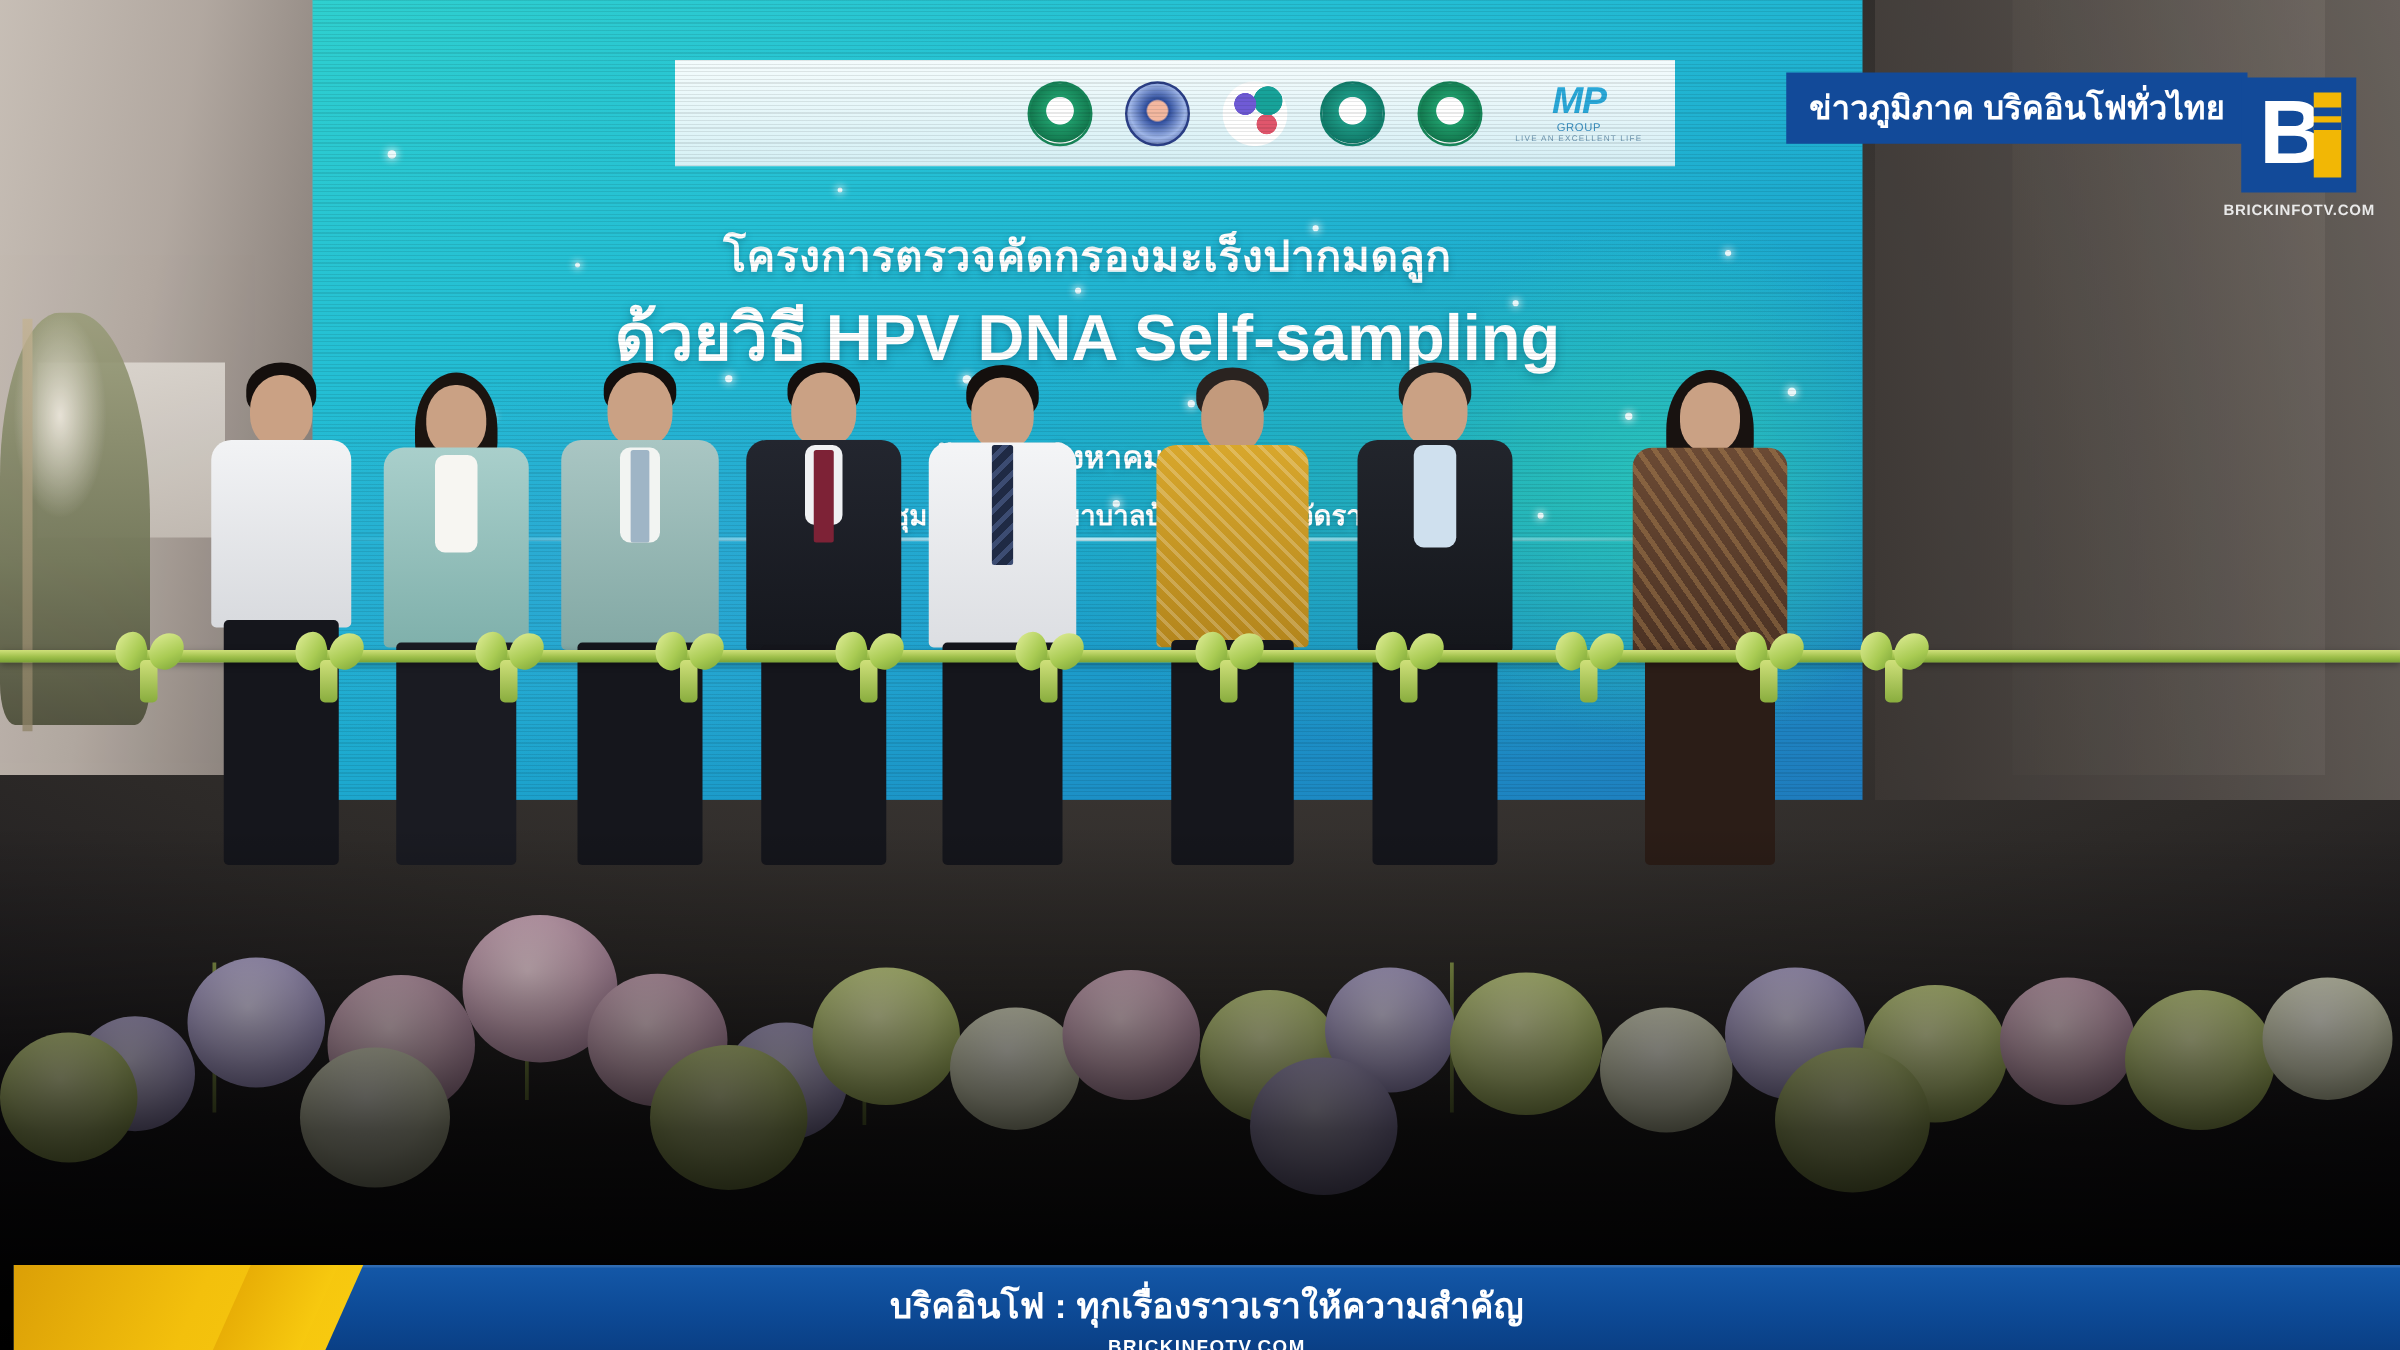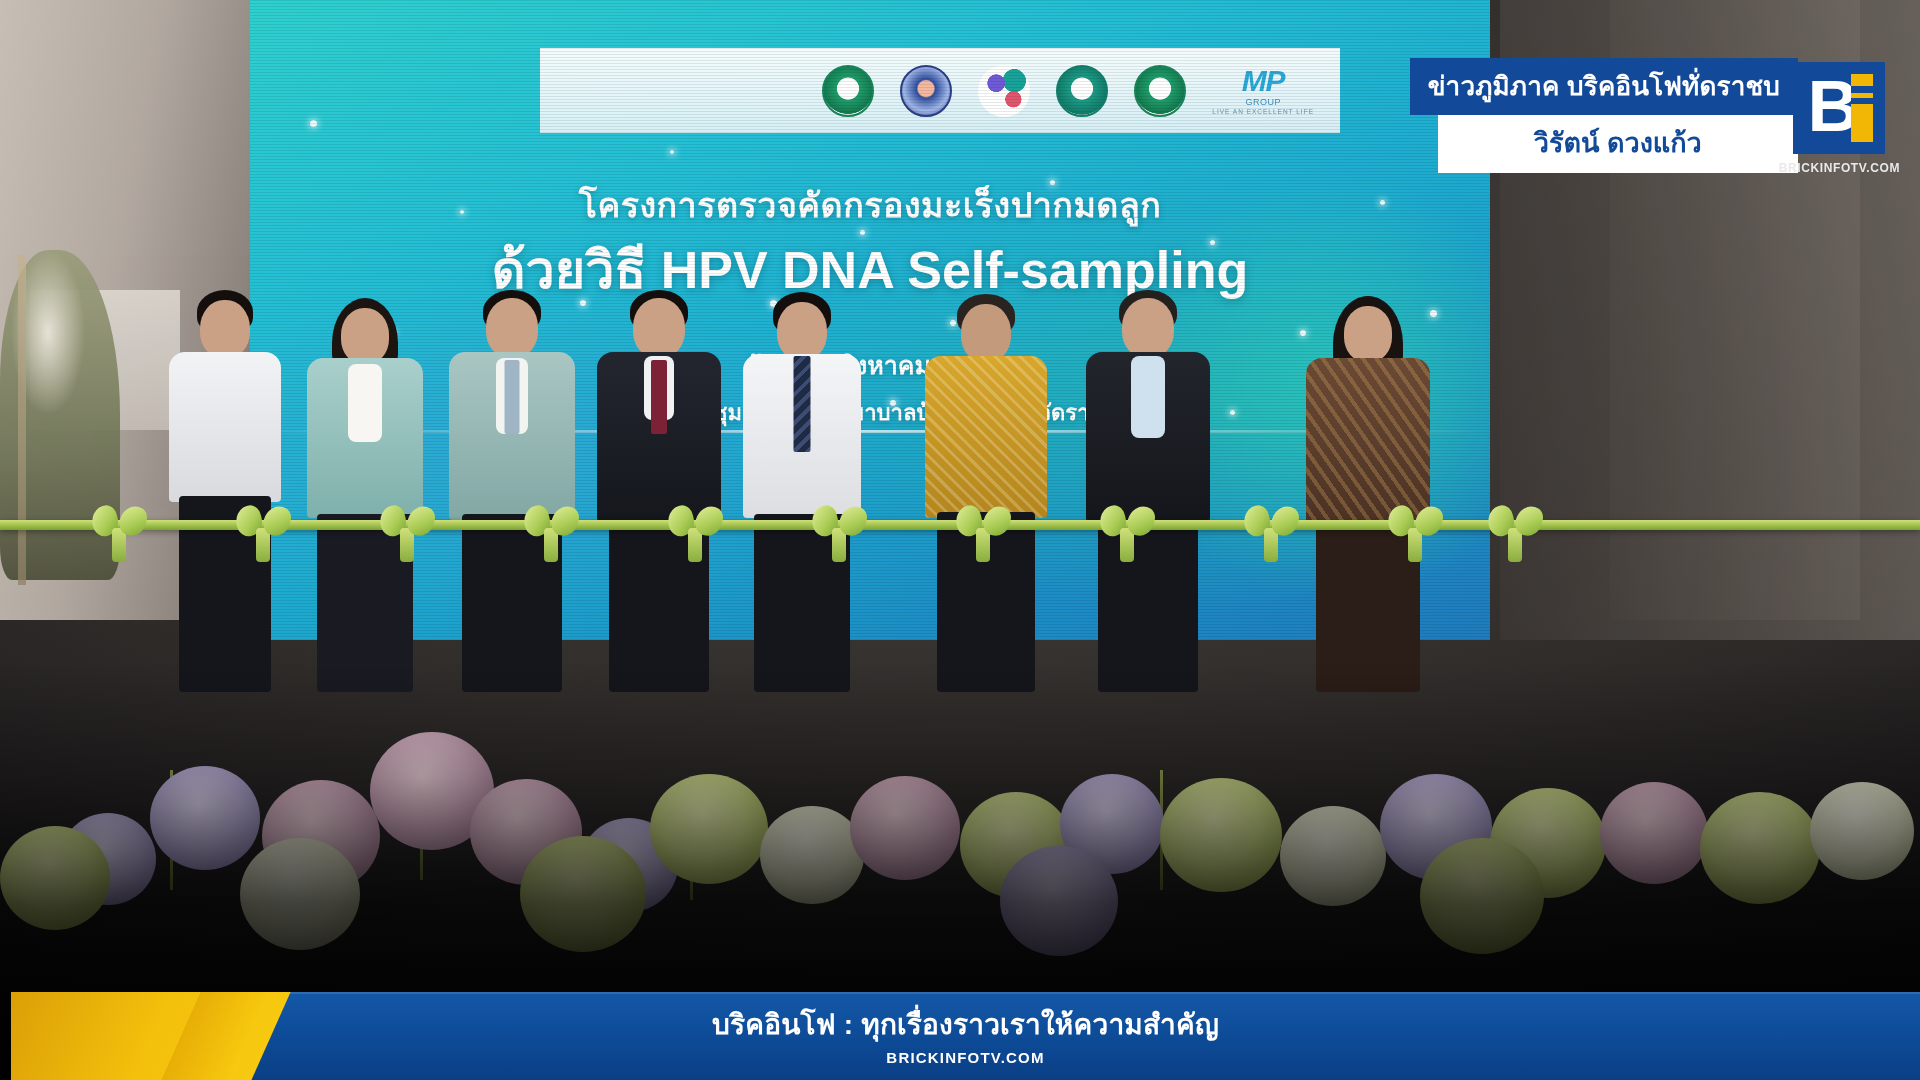--- a/index.html
+++ b/index.html
@@ -175,21 +175,21 @@
 
   
   .headline{
     position:absolute; left:0; right:0; top:672px; text-align:center;
     color:#fff; font-size:92px; font-weight:bold; letter-spacing:0px; z-index:30;
     text-shadow:0 3px 14px rgba(0,0,0,.75);
   }
 
   
   .bottom-bar{
-    position:absolute; left:0; right:0; bottom:0; height:88px; z-index:35;
+    position:absolute; left:0; right:0; bottom:0; height:68px; z-index:35;
     background:linear-gradient(180deg,#1458a8 0%,#0d4a96 55%,#0a3f85 100%);
     overflow:hidden;
     margin-left:11px;
   }
   .bar-yellow{
     position:absolute; left:-40px; top:0; width:300px; height:88px;
     background:linear-gradient(90deg,#d89b06,#f3c00c 60%,#f7c90f);
     transform:skewX(-24deg);
   }
   .bar-yellow2{
@@ -395,22 +395,21 @@
     <div class="flower fl-green" style="left:0px;   bottom:150px; width:110px; height:104px;"></div>
     <div class="flower fl-white" style="left:240px; bottom:130px; width:120px; height:112px;"></div>
     <div class="flower fl-green" style="left:520px; bottom:128px; width:126px; height:116px;"></div>
     <div class="flower fl-lav" style="left:1000px;bottom:124px; width:118px; height:110px;"></div>
     <div class="flower fl-green" style="left:1420px;bottom:126px; width:124px; height:116px;"></div>
     <div class="flowers-dark"></div>
   </div>
 
 
   <div class="news-tag">
-    <div class="tag-blue">ข่าวภูมิภาค บริคอินโฟทั่ดราชบ</div>
-    <div class="tag-white">วิรัตน์ ดวงแก้ว</div>
+    <div class="tag-blue">ข่าวภูมิภาค บริคอินโฟทั่วไทย</div>
   </div>
 
   <div class="brand">
     <div class="brand-square">
       <div class="brand-b">B</div>
       <div class="brand-i-bar"></div>
       <div class="brand-i-dot"></div>
       <div class="brand-i-stem"></div>
     </div>
     <div class="brand-url">BRICKINFOTV.COM</div>

